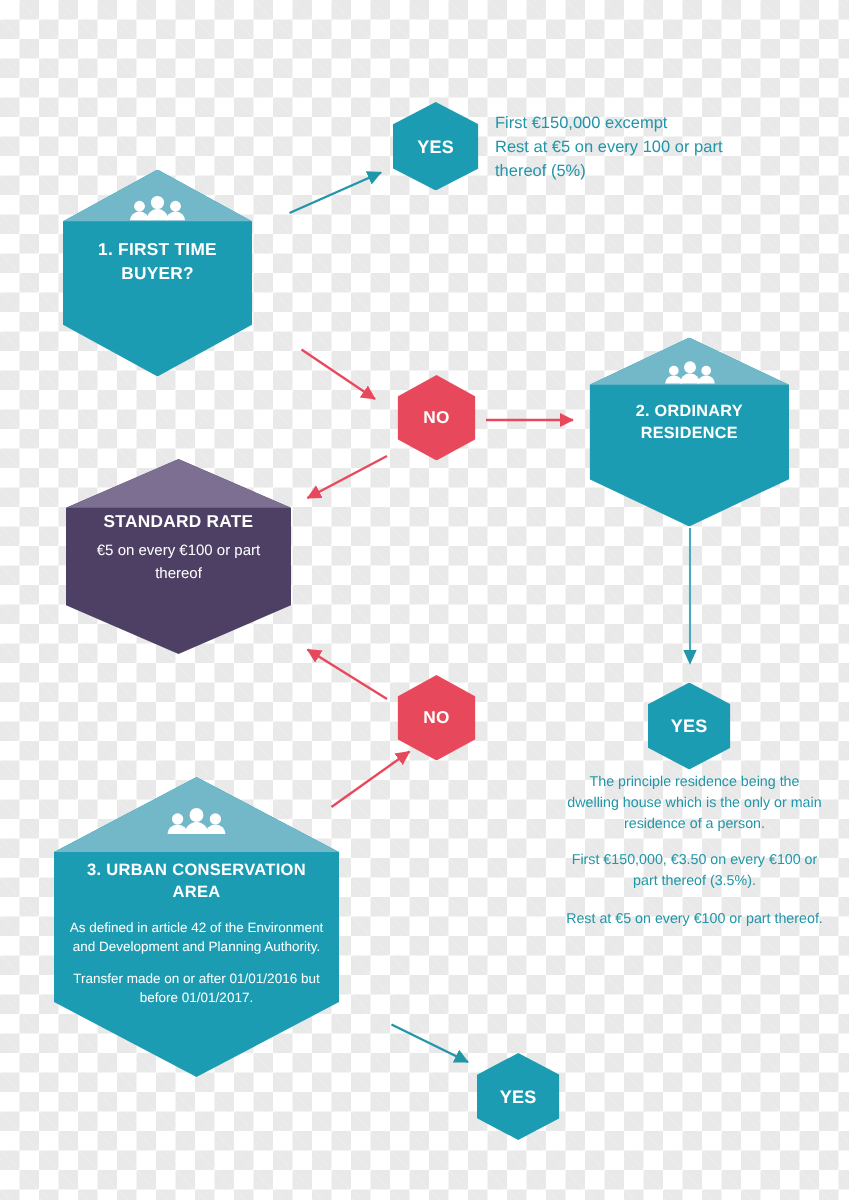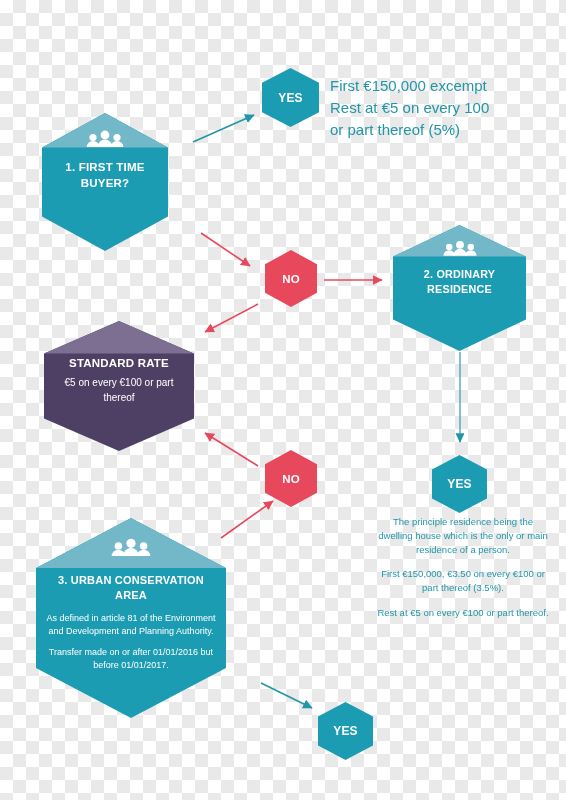--- a/index.html
+++ b/index.html
@@ -153,21 +153,21 @@
       <div class="hex-title" style="font-size:11.5px; line-height:1.4;">1. FIRST TIME BUYER?</div>
     </div>
   </div>
 
   <div class="hex small" style="left:262px; top:68px; width:57px; height:59px; background:#1b9cb2;">
     <div class="content">
       <div class="hex-title" style="font-size:12px;">YES</div>
     </div>
   </div>
 
-  <div class="note" style="left:330px; top:75px; width:160px; font-size:15px;">
+  <div class="note" style="left:330px; top:75px; width:160px; font-size:11px;">
     <p>First €150,000 excempt</p>
     <p>Rest at €5 on every 100 or part thereof (5%)</p>
   </div>
 
   <div class="hex small" style="left:265px; top:250px; width:52px; height:57px; background:#e8485c;">
     <div class="content">
       <div class="hex-title" style="font-size:11.5px;">NO</div>
     </div>
   </div>
 
@@ -179,21 +179,21 @@
       <circle cx="32" cy="7.5" r="3.6" fill="#ffffff"></circle>
       <path d="M25.6 17 a6.4 6 0 0 1 12.8 0 z" fill="#ffffff"></path>
       <circle cx="20" cy="5" r="4.4" fill="#ffffff"></circle>
       <path d="M12.6 17 a7.4 7.6 0 0 1 14.8 0 z" fill="#ffffff"></path>
     </svg>
     <div class="content">
       <div class="hex-title" style="font-size:10.8px; line-height:1.4;">2. ORDINARY RESIDENCE</div>
     </div>
   </div>
 
-  <div class="hex" style="left:44px; top:321px; width:150px; height:130px; background:#4e4064; padding-top:36px;">
+  <div class="hex" style="left:44px; top:306px; width:150px; height:130px; background:#4e4064; padding-top:36px;">
     <div class="cap" style="background:#7d6f91;"></div>
     <div class="content">
       <div class="hex-title" style="font-size:11.5px; margin-bottom:6px;">STANDARD RATE</div>
       <div class="hex-sub" style="font-size:10px; line-height:1.5;">€5 on every €100 or part thereof</div>
     </div>
   </div>
 
   <div class="hex small" style="left:432px; top:455px; width:55px; height:58px; background:#1b9cb2;">
     <div class="content">
       <div class="hex-title" style="font-size:12px;">YES</div>
@@ -218,21 +218,21 @@
       <circle cx="8" cy="7.5" r="3.6" fill="#ffffff"></circle>
       <path d="M1.6 17 a6.4 6 0 0 1 12.8 0 z" fill="#ffffff"></path>
       <circle cx="32" cy="7.5" r="3.6" fill="#ffffff"></circle>
       <path d="M25.6 17 a6.4 6 0 0 1 12.8 0 z" fill="#ffffff"></path>
       <circle cx="20" cy="5" r="4.4" fill="#ffffff"></circle>
       <path d="M12.6 17 a7.4 7.6 0 0 1 14.8 0 z" fill="#ffffff"></path>
     </svg>
     <div class="content" style="width:92%;">
       <div class="hex-title" style="font-size:11px; line-height:1.4; margin-bottom:8px;">3. URBAN CONSERVATION AREA</div>
       <div class="hex-sub" style="font-size:9px; line-height:1.5;">
-        <p>As defined in article 81 of the Environment and Development and Planning Authority.</p>
+        <p>As defined in article 42 of the Environment and Development and Planning Authority.</p>
         <p>Transfer made on or after 01/01/2016 but before 01/01/2017.</p>
       </div>
     </div>
   </div>
 
   <div class="hex small" style="left:318px; top:702px; width:55px; height:58px; background:#1b9cb2;">
     <div class="content">
       <div class="hex-title" style="font-size:12px;">YES</div>
     </div>
   </div>

